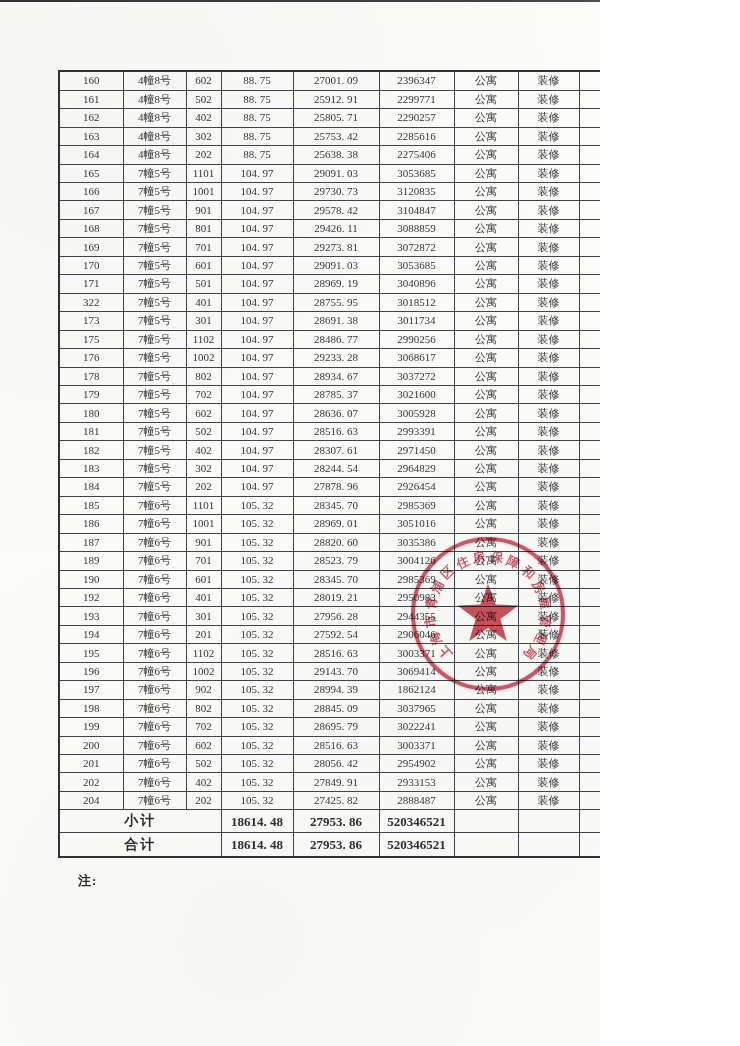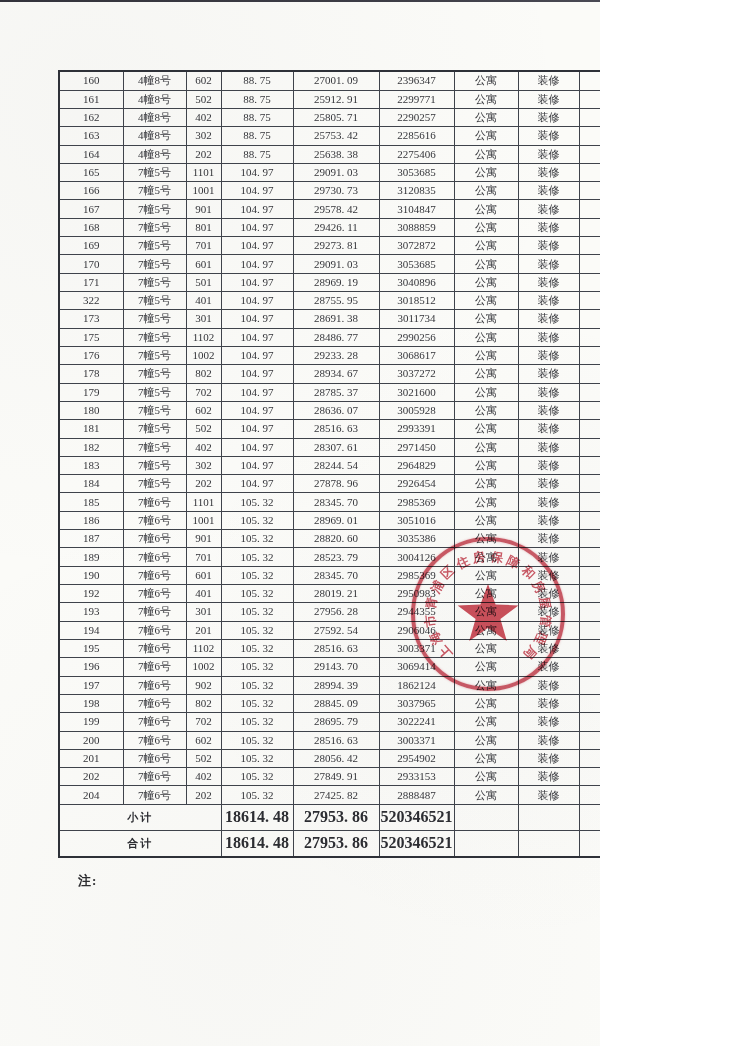--- a/index.html
+++ b/index.html
@@ -20,22 +20,22 @@
     position:absolute;left:58px;top:70px;width:579px;height:788px;
     border-collapse:collapse;table-layout:fixed;
     border:2px solid #2e3138;
   }
   table.price-table td{
     border:1px solid #3f434b;
     text-align:center;vertical-align:middle;
     font-size:11px;color:#34353a;line-height:1;
     padding:0;overflow:hidden;white-space:nowrap;
   }
-  tr.sum-row td{font-weight:bold;font-size:16px;color:#2c2d32;}
-  tr.sum-row td.sum-label{font-size:11px;letter-spacing:2px;}
+  tr.sum-row td{font-weight:bold;font-size:13px;color:#2c2d32;}
+  tr.sum-row td.sum-label{font-size:14px;letter-spacing:2px;}
   .note{
     position:absolute;left:78px;top:872px;
     font-size:13px;font-weight:600;color:#2d2d30;letter-spacing:1px;
   }
   
   .stamp-main{
     position:absolute;left:411px;top:537px;width:154px;height:154px;
     mix-blend-mode:multiply;opacity:0.84;filter:blur(0.3px);
     pointer-events:none;
   }

